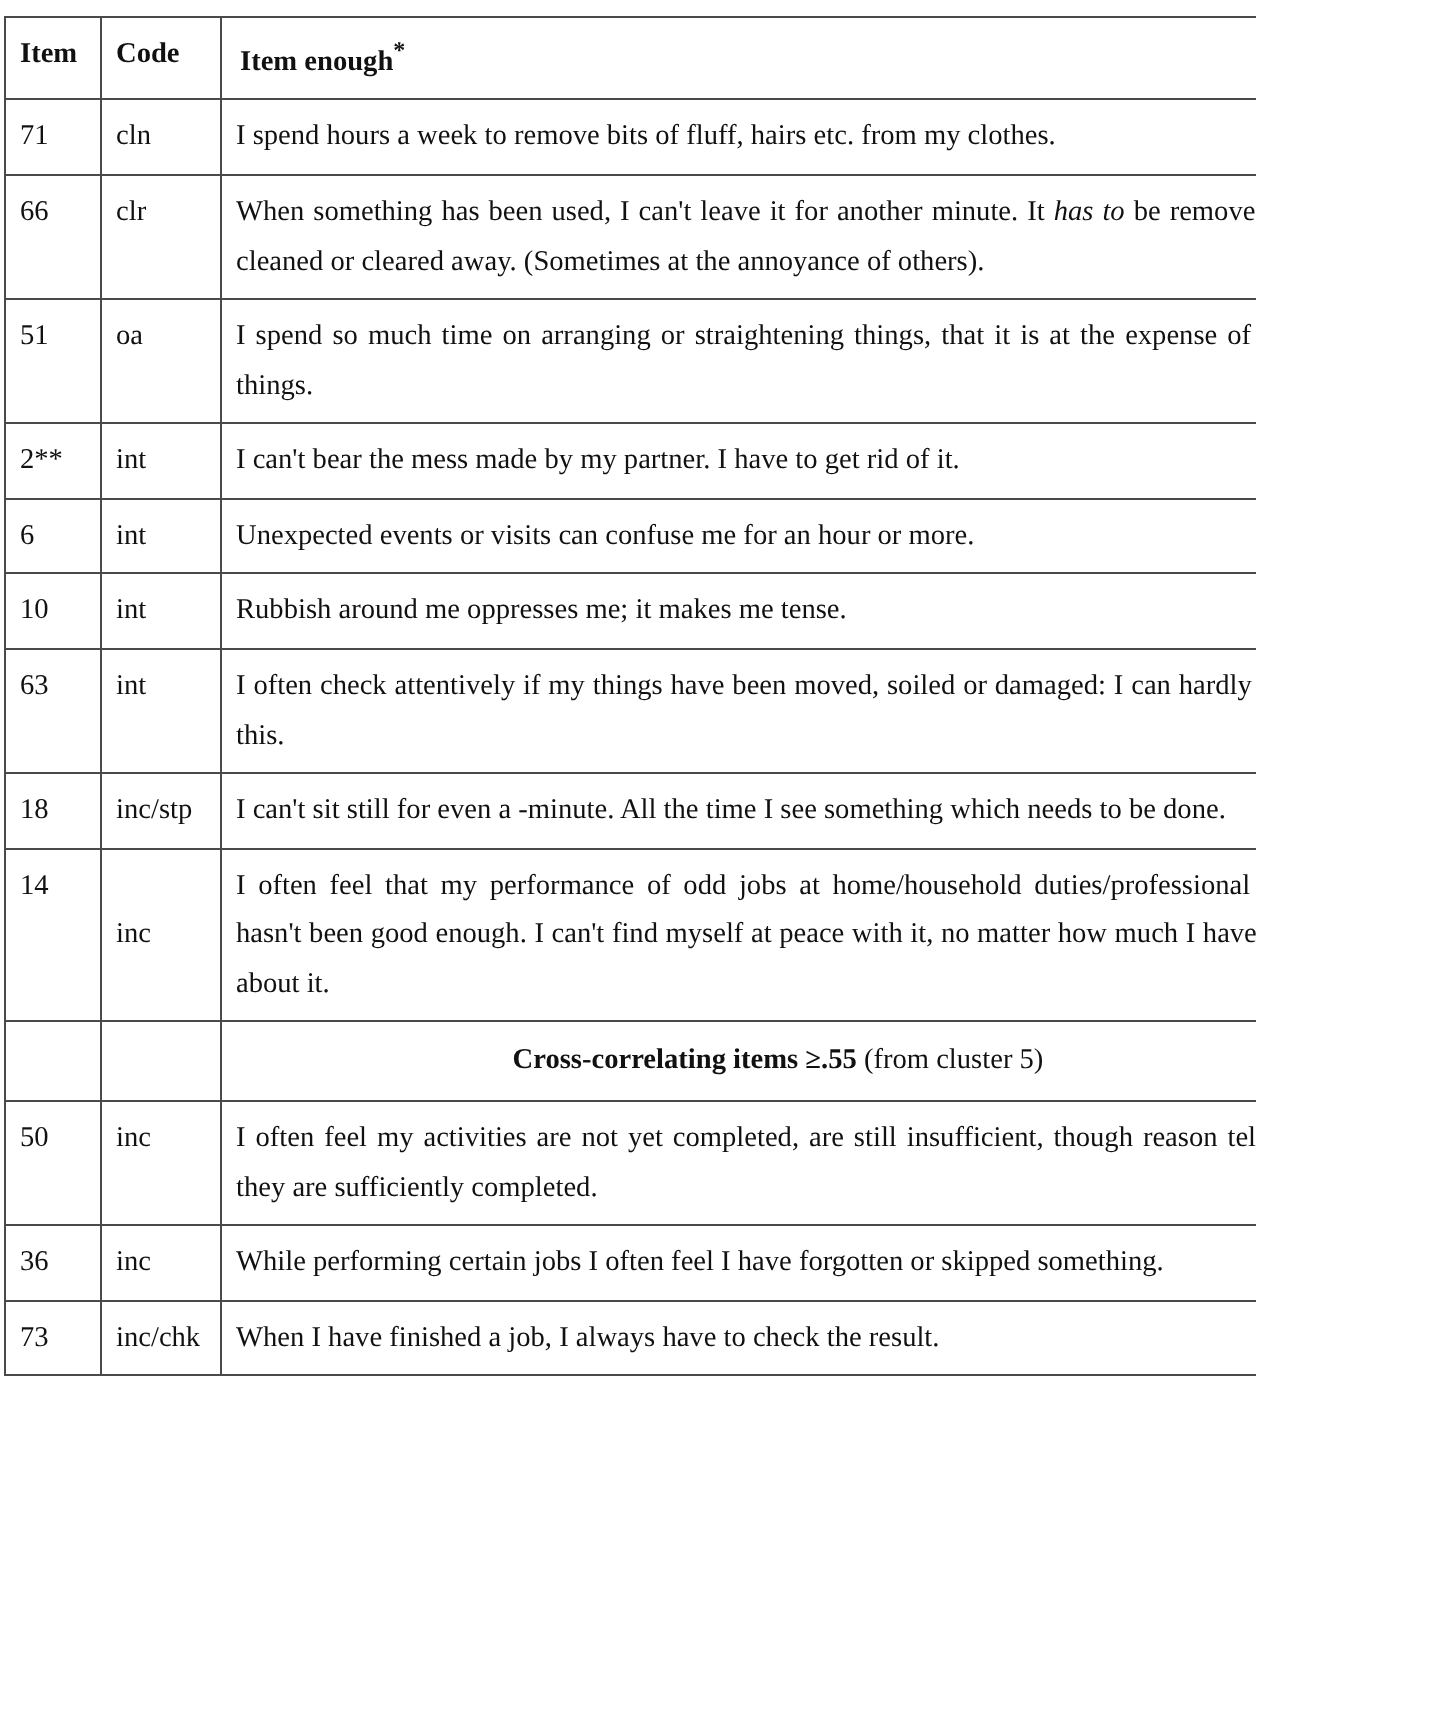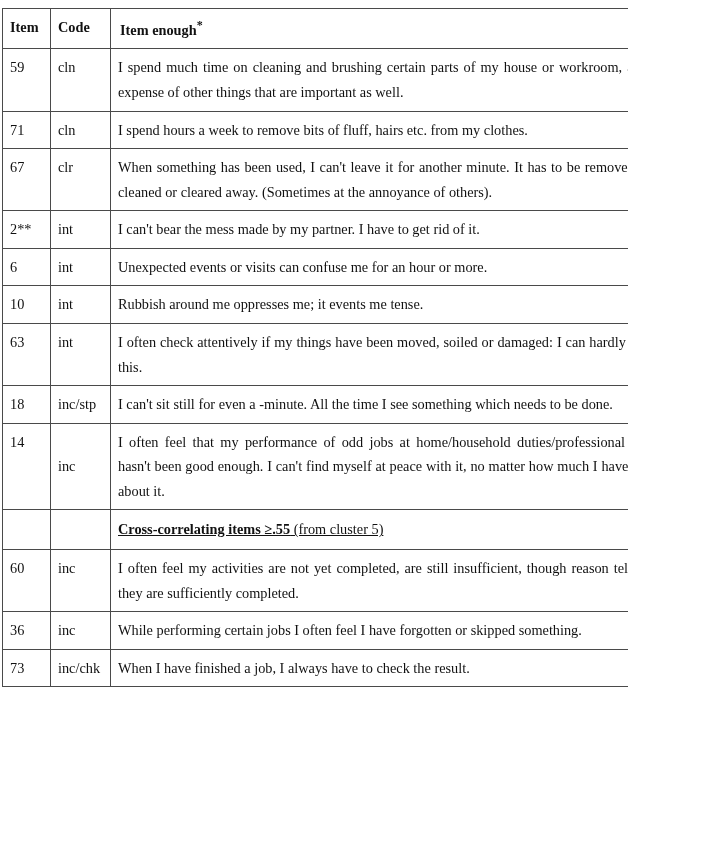--- a/index.html
+++ b/index.html
@@ -74,31 +74,30 @@
     text-align: left;
   }
   td.col-icc {
     vertical-align: middle;
     text-align: left;
     padding-left: 8px;
     white-space: nowrap;
   }
   
   tr.section-row td.col-content {
-    text-align: left;
+    text-align: center;
     padding-top: 7px;
     padding-bottom: 7px;
-    text-decoration: underline;
   }
   tr.section-row td {
     padding-top: 7px;
     padding-bottom: 7px;
   }
   .sec-bold { font-weight: bold; }
-  .ital { }
+  .ital { font-style: italic; }
   .hdr-star { font-size: 12px; vertical-align: super; }
 </style>
 </head>
 <body>
 
 <div class="page">
   <table class="items-table">
     <colgroup>
       <col class="c-item">
       <col class="c-code">
@@ -108,61 +107,61 @@
     <thead>
       <tr>
         <th>Item</th>
         <th>Code</th>
         <th class="h-content"><span>Item enough</span><span class="hdr-star">*</span></th>
         <th>icc4</th>
       </tr>
     </thead>
     <tbody>
 
-      <tr>
-        <td class="col-item">59</td>
-        <td class="col-code">cln</td>
-        <td class="col-content">I spend much time on cleaning and brushing certain parts of my house or workroom, at the expense of other things that are important as well.</td>
-        <td class="col-icc">.69</td>
-      </tr>
 
 
       <tr>
         <td class="col-item">71</td>
         <td class="col-code">cln</td>
         <td class="col-content nojust">I spend hours a week to remove bits of fluff, hairs etc. from my clothes.</td>
         <td class="col-icc">.72</td>
       </tr>
 
       <tr>
-        <td class="col-item">67</td>
+        <td class="col-item">66</td>
         <td class="col-code">clr</td>
         <td class="col-content"><span>When something has been used, I can't leave it for another minute. It </span><span class="ital">has to</span><span> be removed and cleaned or cleared away. (Sometimes at the annoyance of others).</span></td>
         <td class="col-icc">.78</td>
       </tr>
 
+      <tr>
+        <td class="col-item">51</td>
+        <td class="col-code">oa</td>
+        <td class="col-content">I spend so much time on arranging or straightening things, that it is at the expense of other things.</td>
+        <td class="col-icc">.62</td>
+      </tr>
 
       <tr>
         <td class="col-item">2**</td>
         <td class="col-code">int</td>
         <td class="col-content nojust">I can't bear the mess made by my partner. I have to get rid of it.</td>
         <td class="col-icc">.81</td>
       </tr>
 
       <tr>
         <td class="col-item">6</td>
         <td class="col-code">int</td>
         <td class="col-content nojust">Unexpected events or visits can confuse me for an hour or more.</td>
         <td class="col-icc">.64</td>
       </tr>
 
       <tr>
         <td class="col-item">10</td>
         <td class="col-code">int</td>
-        <td class="col-content nojust">Rubbish around me oppresses me; it events me tense.</td>
+        <td class="col-content nojust">Rubbish around me oppresses me; it makes me tense.</td>
         <td class="col-icc">.71</td>
       </tr>
 
       <tr>
         <td class="col-item">63</td>
         <td class="col-code">int</td>
         <td class="col-content">I often check attentively if my things have been moved, soiled or damaged: I can hardly stand this.</td>
         <td class="col-icc">.61</td>
       </tr>
 
@@ -182,21 +181,21 @@
       </tr>
 
       <tr class="section-row">
         <td class="col-item"></td>
         <td class="col-code"></td>
         <td class="col-content"><span class="sec-bold">Cross-correlating items ≥.55</span><span> (from cluster 5)</span></td>
         <td class="col-icc"></td>
       </tr>
 
       <tr>
-        <td class="col-item">60</td>
+        <td class="col-item">50</td>
         <td class="col-code">inc</td>
         <td class="col-content">I often feel my activities are not yet completed, are still insufficient, though reason tells me they are sufficiently completed.</td>
         <td class="col-icc">.65</td>
       </tr>
 
       <tr>
         <td class="col-item">36</td>
         <td class="col-code">inc</td>
         <td class="col-content nojust">While performing certain jobs I often feel I have forgotten or skipped something.</td>
         <td class="col-icc">.61</td>

